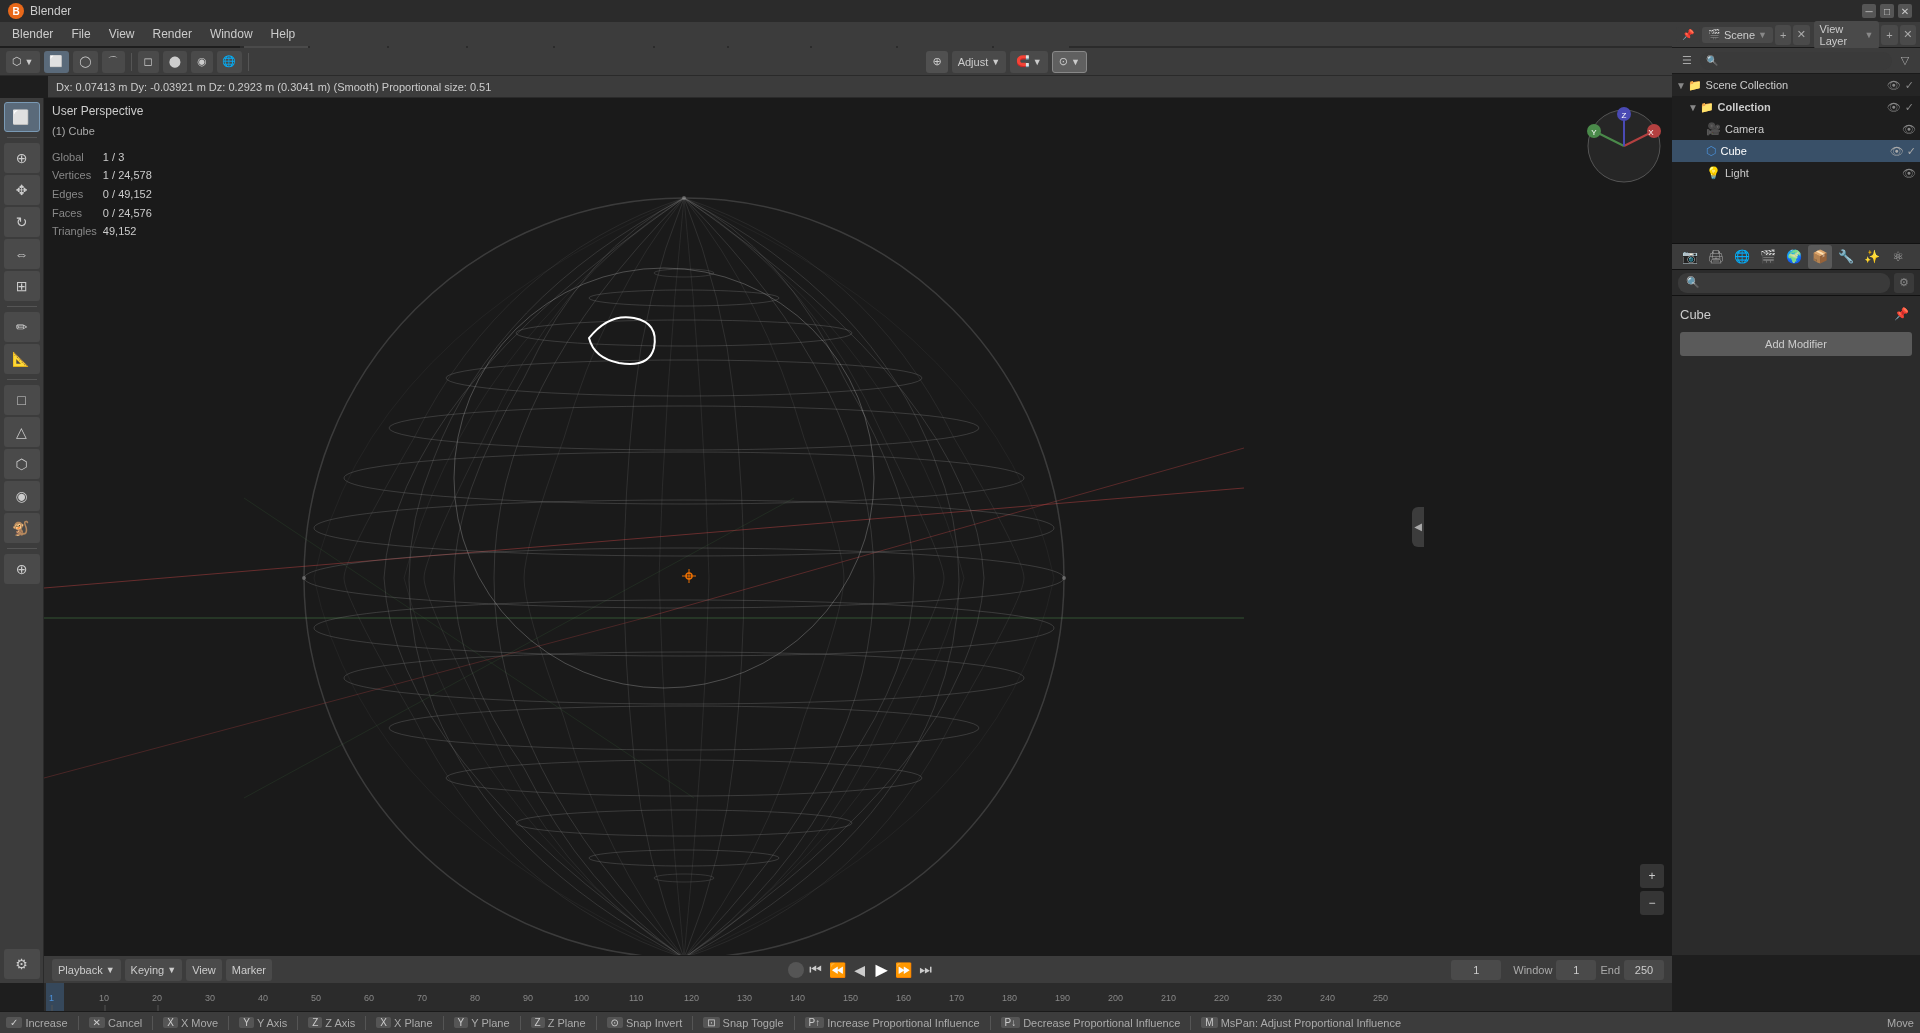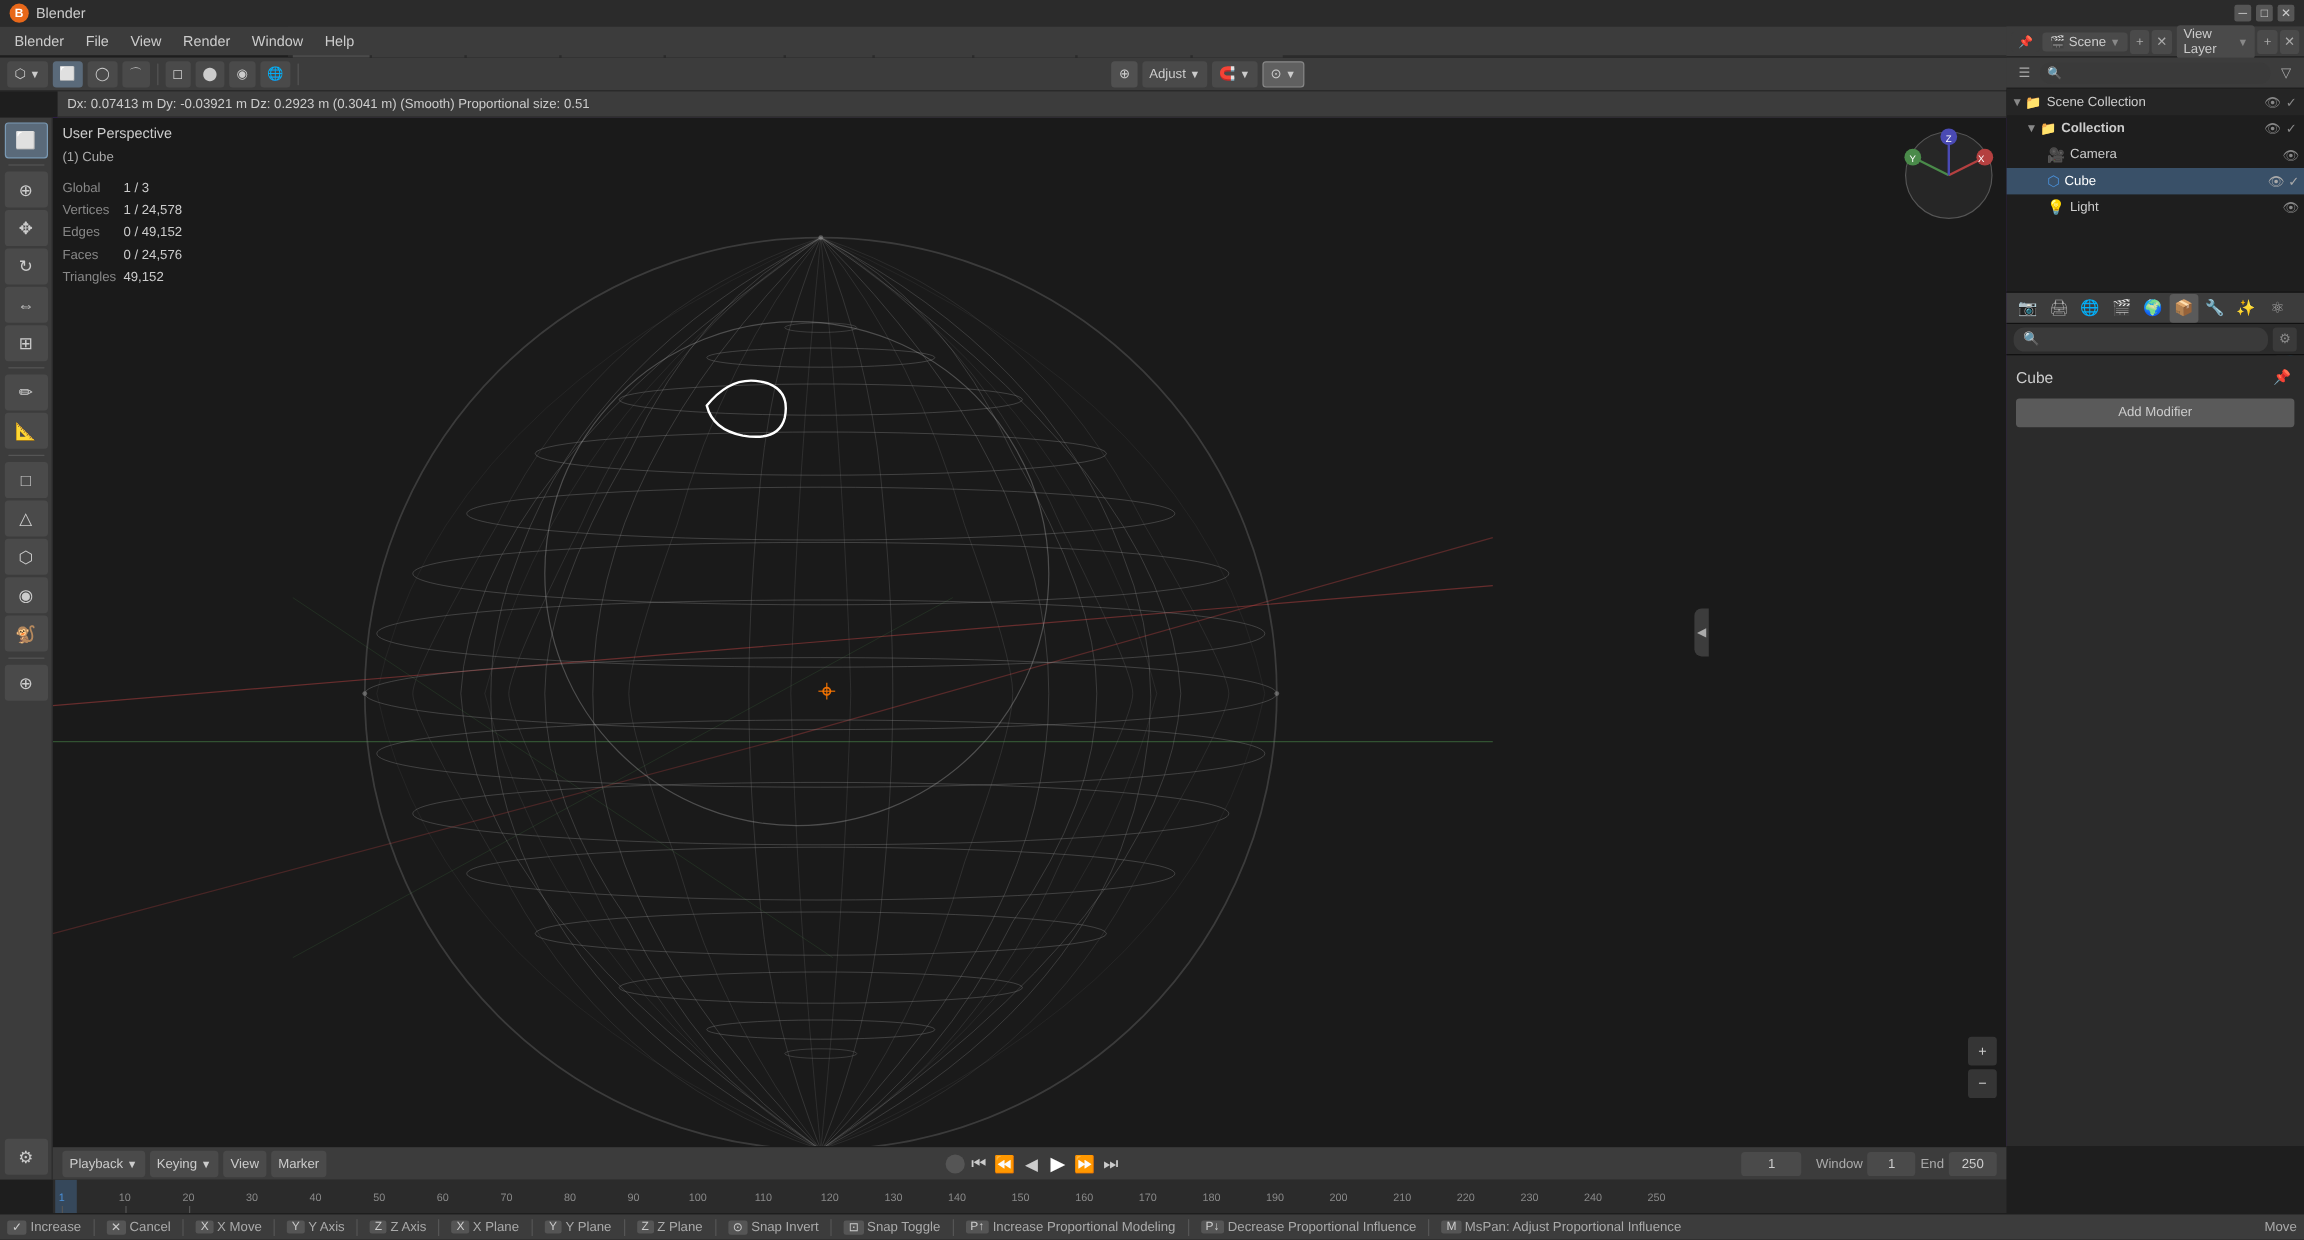--- a/index.html
+++ b/index.html
@@ -894,21 +894,21 @@
     <span>Snap Invert</span>
   </div>
   <div class="status-sep"></div>
   <div class="status-item">
     <span class="status-key">⊡</span>
     <span>Snap Toggle</span>
   </div>
   <div class="status-sep"></div>
   <div class="status-item">
     <span class="status-key">P↑</span>
-    <span>Increase Proportional Modeling</span>
+    <span>Increase Proportional Influence</span>
   </div>
   <div class="status-sep"></div>
   <div class="status-item">
     <span class="status-key">P↓</span>
     <span>Decrease Proportional Influence</span>
   </div>
   <div class="status-sep"></div>
   <div class="status-item">
     <span class="status-key">M</span>
     <span>MsPan: Adjust Proportional Influence</span>

